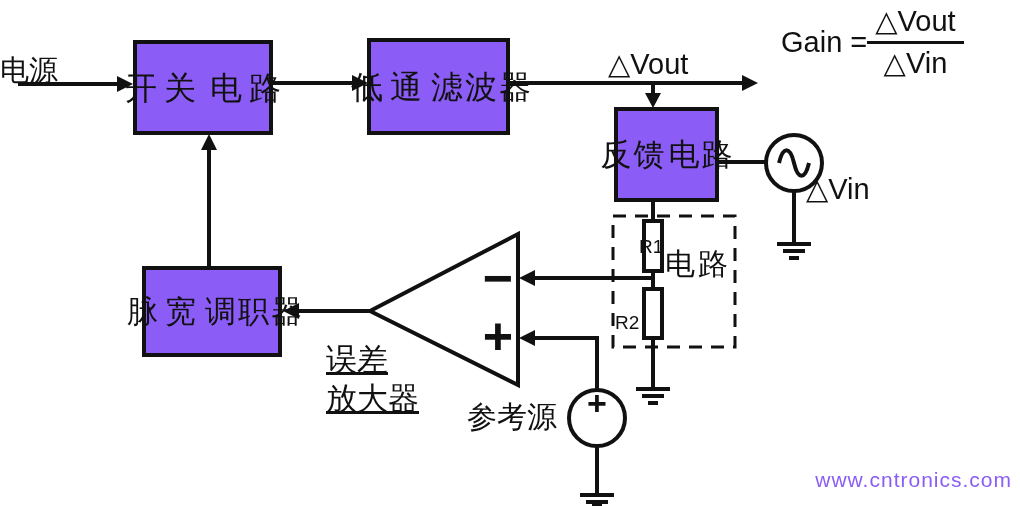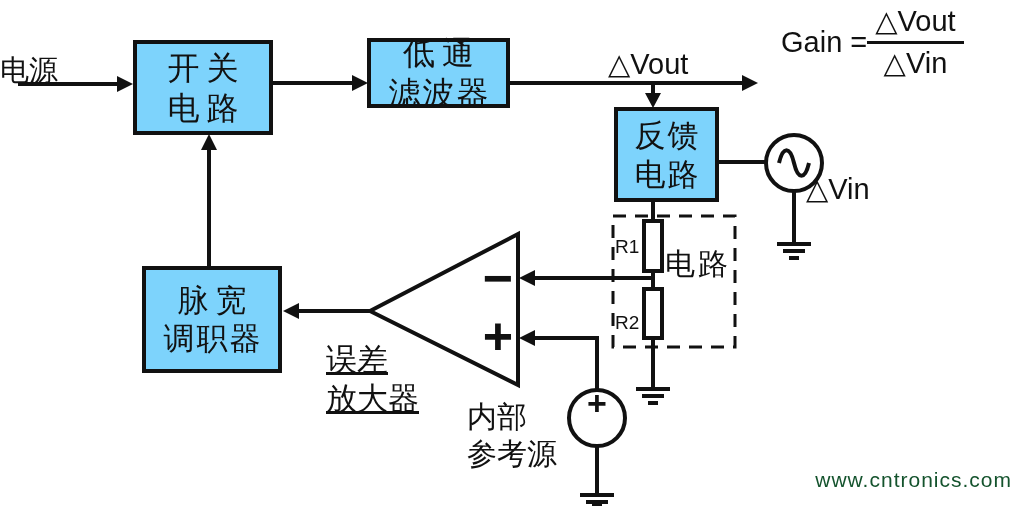--- a/index.html
+++ b/index.html
@@ -8,22 +8,22 @@
     width:1020px;height:506px;
     background:#ffffff;
     font-family:"Liberation Sans", sans-serif;
     color:#111;
     overflow:hidden;
   }
   #wires{position:absolute;left:0;top:0;width:1020px;height:506px;}
   .blockbox{
     position:absolute;
     border:4px solid #111;
-    background:#7dd3fc;
-    display:flex;flex-direction:column;
+    background:#8b5cf6;
+    display:flex;flex-direction:row;
     align-items:center;justify-content:center;
     text-align:center;
     box-sizing:border-box;
   }
   .blockbox .bl{
     font-size:32px;line-height:40px;
     letter-spacing:7px;text-indent:7px;
     white-space:nowrap;
   }
   .lbl{position:absolute;white-space:nowrap;}
@@ -43,21 +43,21 @@
     left:781px;top:4px;
     display:flex;align-items:center;gap:0;
     font-size:29px;
   }
   .frac{text-align:center;}
   .frac .num{padding:0 8px 3px 8px;border-bottom:3px solid #111;}
   .frac .den{padding:2px 8px 0 8px;}
   .watermark{
     right:8px;top:468px;
     font-size:21px;letter-spacing:1px;
-    color:#14532d;
+    color:#8b5cf6;
   }
 </style>
 </head>
 <body>
 
 <div id="canvas">
 
   <svg id="wires" viewBox="0 0 1020 506" xmlns="http://www.w3.org/2000/svg">
     <g stroke="#111" stroke-width="4" fill="none">
 
@@ -129,65 +129,64 @@
       <polygon points="283,311 299,303 299,319"></polygon>
       <polygon points="209,134 201,150 217,150"></polygon>
     </g>
   </svg>
 
   <div class="blockbox" style="left:133px;top:40px;width:140px;height:95px;">
     <div class="bl">开关</div>
     <div class="bl">电路</div>
   </div>
 
-  <div class="blockbox" style="left:367px;top:38px;width:143px;height:70px;">
+  <div class="blockbox" style="left:367px;top:38px;width:143px;height:97px;">
     <div class="bl">低通</div>
     <div class="bl" style="letter-spacing:2px;text-indent:2px;">滤波器</div>
   </div>
 
   <div class="blockbox" style="left:614px;top:107px;width:105px;height:95px;text-align:center;">
     <div class="bl" style="letter-spacing:2px;text-indent:2px;font-size:31px;line-height:39px;">反馈</div>
     <div class="bl" style="letter-spacing:2px;text-indent:2px;font-size:31px;line-height:39px;">电路</div>
   </div>
 
-  <div class="blockbox" style="left:142px;top:266px;width:140px;height:107px;">
+  <div class="blockbox" style="left:142px;top:266px;width:140px;height:91px;">
     <div class="bl" style="font-size:31px;line-height:38px;">脉宽</div>
     <div class="bl" style="font-size:31px;line-height:38px;letter-spacing:2px;text-indent:2px;">调职器</div>
   </div>
 
   <div class="lbl power-label two-line">
     <div>电源</div>
   </div>
 
   <div class="lbl vout-label">△Vout</div>
 
   <div class="lbl formula">
     <span>Gain =</span>
     <span class="frac">
       <span class="num" style="display:block;">△Vout</span>
       <span class="den" style="display:block;">△Vin</span>
     </span>
   </div>
 
   <div class="lbl vin-label">△Vin</div>
 
-  <div class="lbl r-label" style="left:615px;top:236px;">R1</div>
+  <div class="lbl r-label" style="left:639px;top:236px;">R1</div>
   <div class="lbl r-label" style="left:615px;top:312px;">R2</div>
 
   <div class="lbl prop-label two-line">
     <div>电路</div>
   </div>
 
   <div class="lbl erramp-label two-line">
     <div>误差</div>
     <div>放大器</div>
   </div>
 
   <div class="lbl intref-label two-line">
-    <div>内部</div>
     <div>参考源</div>
   </div>
 
   <div class="lbl opamp-sign minus-sign">−</div>
   <div class="lbl opamp-sign plus-sign">+</div>
   <div class="lbl refplus-sign">+</div>
 
   <div class="lbl watermark">www.cntronics.com</div>
 
 </div>

